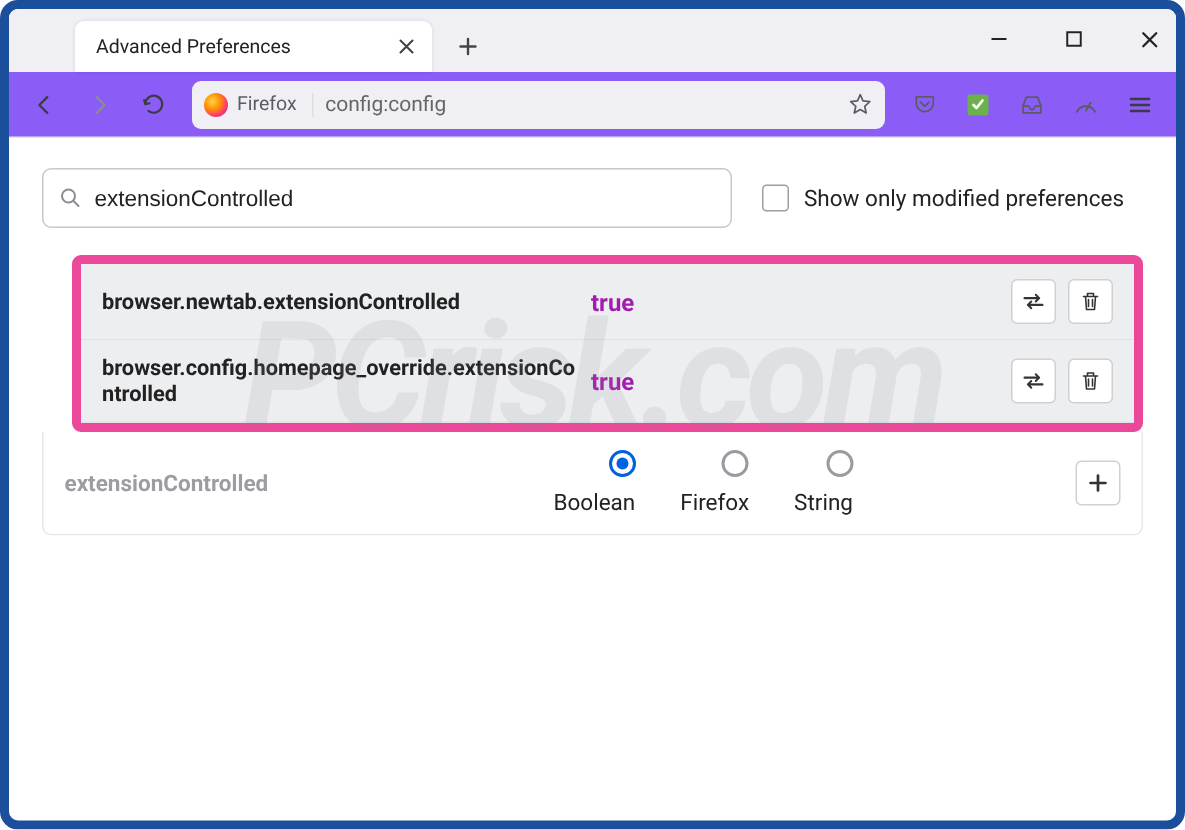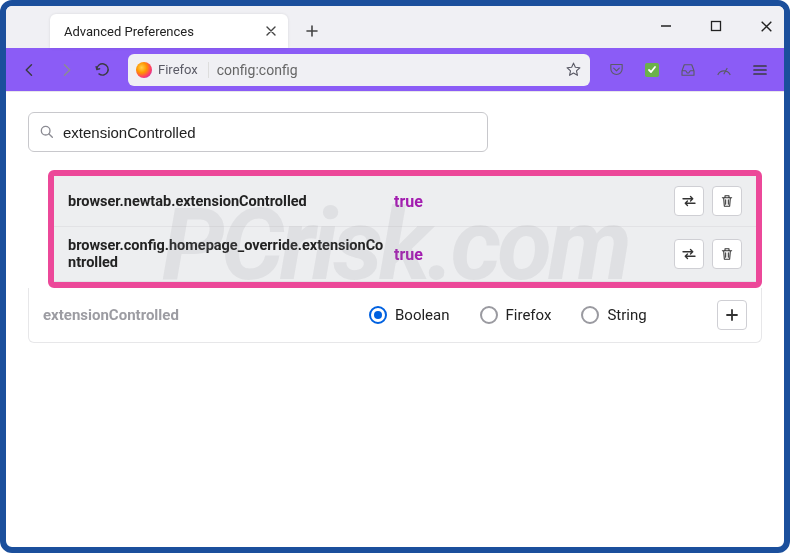--- a/index.html
+++ b/index.html
@@ -135,21 +135,21 @@
   }
   .addrow {
     border:1px solid #e7e7e9; border-top:none;
     border-radius: 0 0 6px 6px;
     display:flex; align-items:center;
     padding: 12px 14px;
     gap: 10px;
   }
   .addrow .name { font-size:15px; font-weight:700; color:#9c9ca2; width:316px;}
   .radios { display:flex; gap:30px; flex:1; align-items:center; }
-  .radio { display:flex; align-items:flex-end; gap:8px; font-size:15px; color:#222; cursor:pointer;}
+  .radio { display:flex; align-items:flex-end; gap:8px; font-size:15px; color:#222; cursor:pointer;flex-direction:column;}
   .radio-dot {
     width:18px; height:18px; border-radius:50%; border:2px solid #9a9aa0;
     display:flex; align-items:center; justify-content:center;
   }
   .radio-dot.checked { border-color:#0061e0;}
   .radio-dot.checked::after{
     content:""; width:8px; height:8px; border-radius:50%; background:#0061e0;
   }
   
   .watermark {
@@ -264,20 +264,24 @@
     <div class="searchrow">
       <div class="searchbox">
         <span>
           <svg width="16" height="16" viewBox="0 0 24 24">
               <circle cx="10" cy="10" r="6.5" fill="none" stroke="#8b8b93" stroke-width="2"></circle>
               <path d="M15 15 L20 20" stroke="#8b8b93" stroke-width="2" stroke-linecap="round"></path>
             </svg>
         </span>
         <input type="text" value="extensionControlled" style="">
       </div>
+      <label class="showmod">
+        <span class="checkbox"></span>
+        <span>Show only modified preferences</span>
+      </label>
     </div>
 
     <div class="prefs">
       <div class="prefrow modified">
         <div class="name">browser.newtab.extensionControlled</div>
         <div class="value">true</div>
         <div class="actions">
           <div class="iconbtn">
             <svg width="18" height="18" viewBox="0 0 24 24">
                 <path d="M4 9 H17 M17 9 L14 6 M17 9 L14 12 M20 15 H7 M7 15 L10 12 M7 15 L10 18" fill="none" stroke="#333" stroke-width="1.8" stroke-linecap="round" stroke-linejoin="round"></path>

